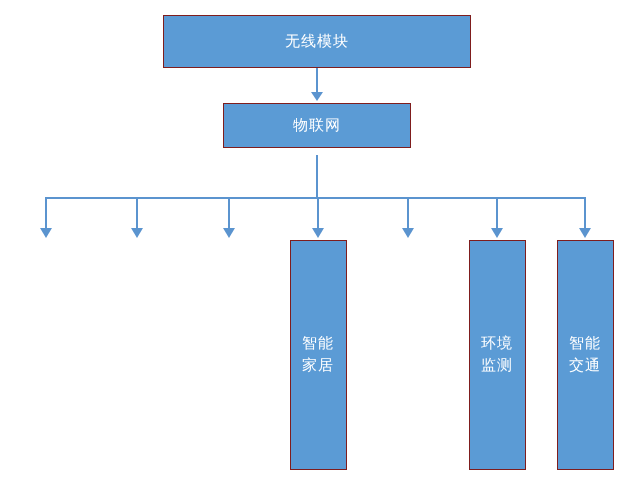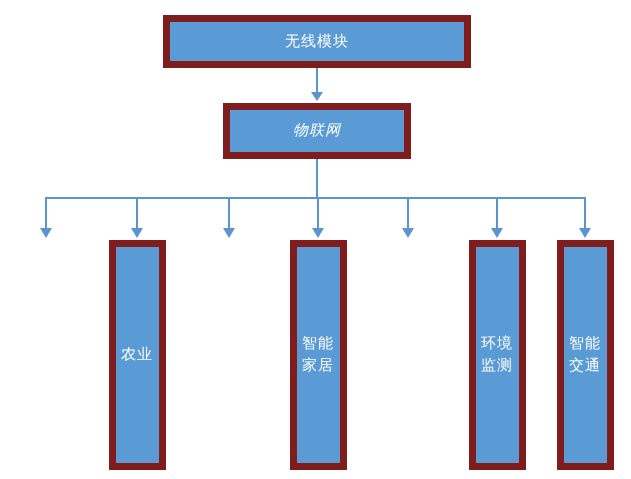--- a/index.html
+++ b/index.html
@@ -9,34 +9,34 @@
     background:#ffffff;
     font-family:"DejaVu Sans","Liberation Sans",sans-serif;
     overflow:hidden;
   }
   .connectors{position:absolute;left:0;top:0;width:631px;height:479px;}
   .connectors line{stroke:#5b94cf;stroke-width:2;}
   .connectors polygon{fill:#5b94cf;}
   .node{
     position:absolute;
     background:#5b9bd5;
-    border:7px solid #7f1d1d;
+    border:1px solid #7f1d1d;
     box-sizing:border-box;
     display:flex;align-items:center;justify-content:center;
     color:#ffffff;
   }
   .node .label{
     white-space:pre-line;
     text-align:center;
     font-size:15px;
     line-height:1.45;
     letter-spacing:1px;
   }
   .root{left:163px;top:15px;width:308px;height:53px;}
-  .hub{left:223px;top:103px;width:188px;height:56px;font-style:italic;}
+  .hub{left:223px;top:103px;width:188px;height:45px;}
   .leaf{top:240px;width:57px;height:230px;}
 </style>
 </head>
 <body>
 
 <div class="canvas">
 
   <svg class="connectors" viewBox="0 0 631 479" xmlns="http://www.w3.org/2000/svg">
 
     <line x1="317" y1="68" x2="317" y2="92"></line>
@@ -63,23 +63,20 @@
   </svg>
 
   <div class="node root">
     <span class="label">无线模块</span>
   </div>
 
   <div class="node hub">
     <span class="label">物联网</span>
   </div>
 
-  <div class="node leaf" style="left:108.5px">
-    <span class="label">农业</span>
-  </div>
   <div class="node leaf" style="left:289.5px">
     <span class="label">智能
 家居</span>
   </div>
   <div class="node leaf" style="left:468.5px">
     <span class="label">环境
 监测</span>
   </div>
   <div class="node leaf" style="left:556.5px">
     <span class="label">智能

